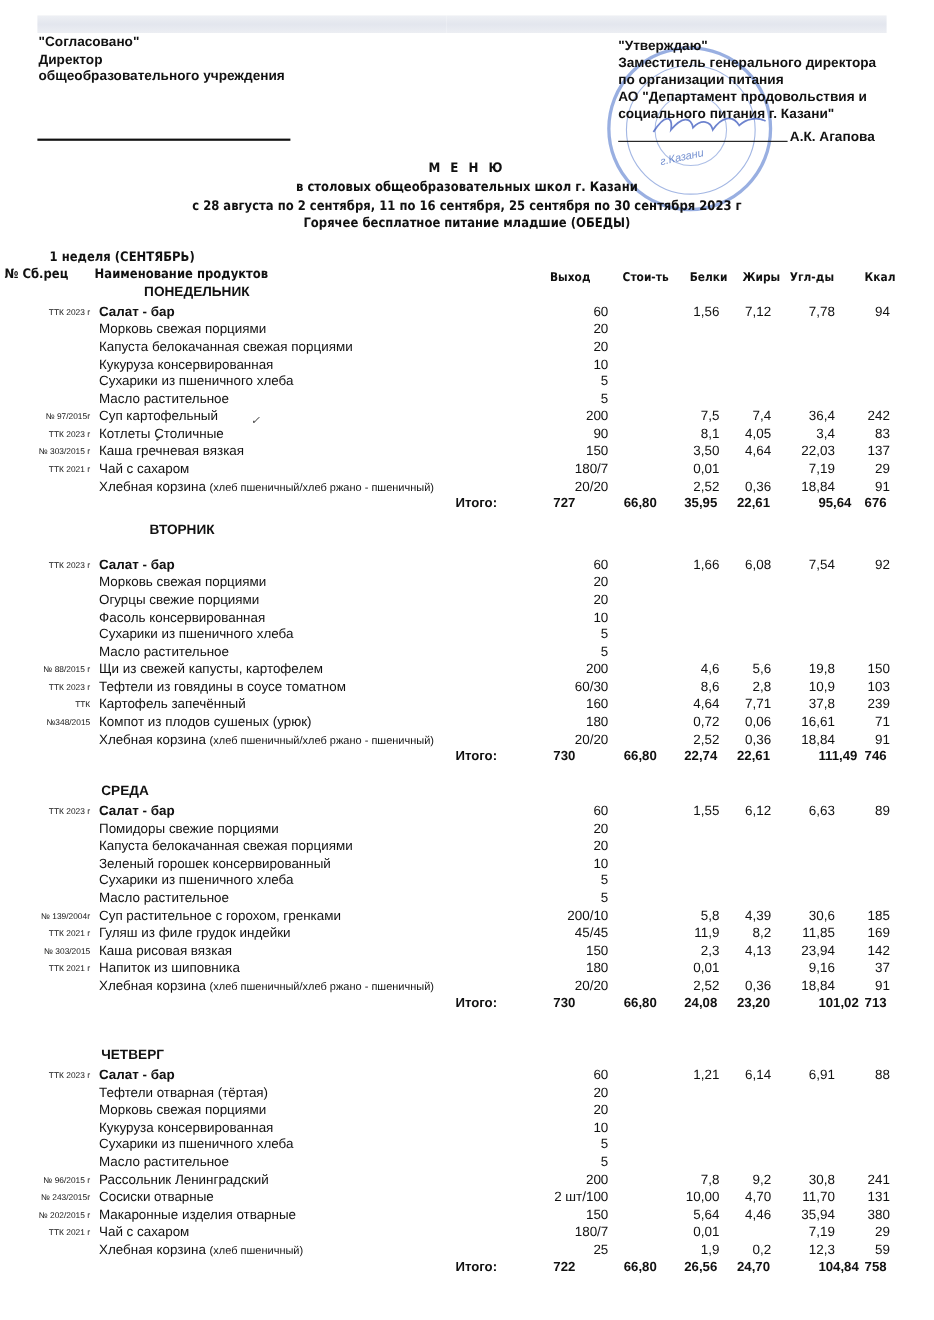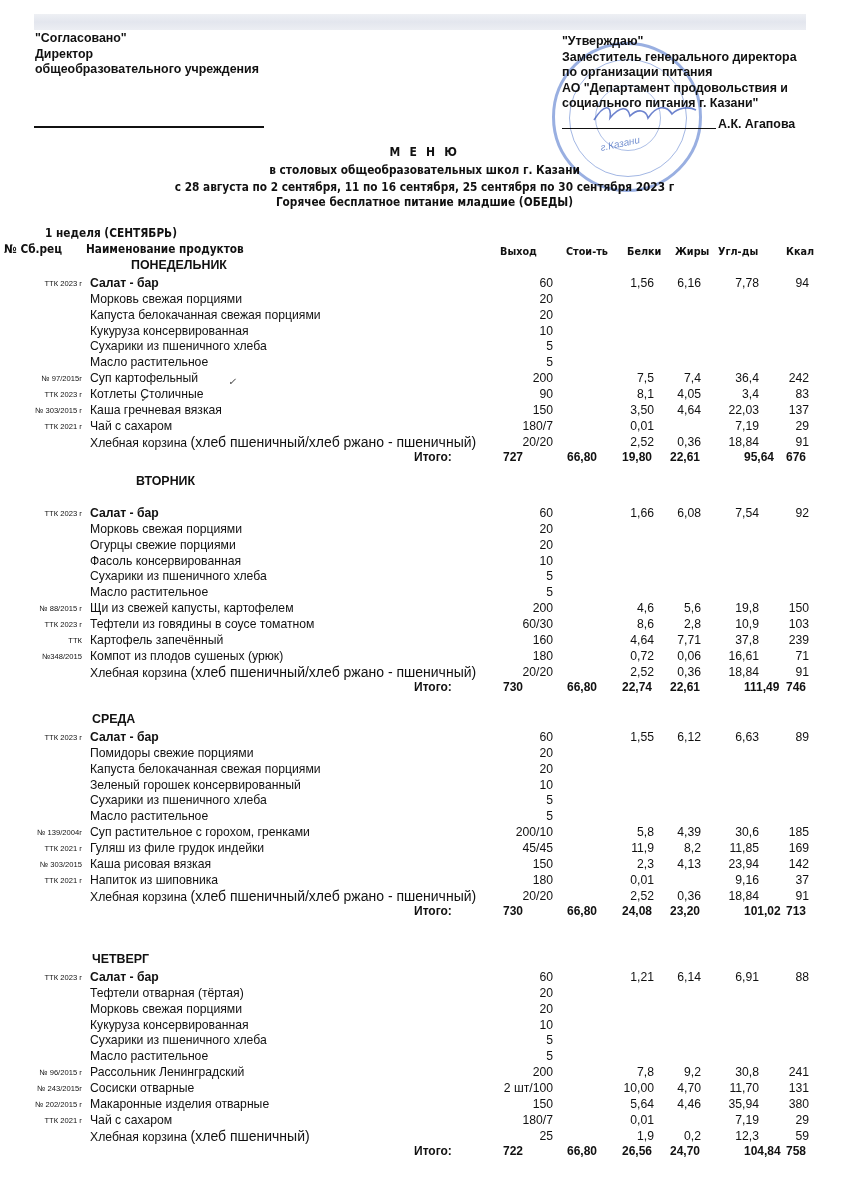--- a/index.html
+++ b/index.html
@@ -31,21 +31,21 @@
   .week { position: absolute; left: 45px; top: 226px; font-weight: bold; font-size: 12px; font-family: "DejaVu Sans", sans-serif; transform: scaleX(0.88); transform-origin: left; }
   .colhdr { position: absolute; top: 242px; font-weight: bold; font-size: 12px; font-family: "DejaVu Sans", sans-serif; transform: scaleX(0.88); transform-origin: left; }
   .colhdr.c-code { left: 4px; }
   .colhdr.c-name { left: 86px; }
   .colhdr.sm { font-size: 11px; top: 245px; }
   .day { position: absolute; left: 92px; font-weight: bold; font-size: 12.4px; }
   .row { position: absolute; left: 0; width: 849px; height: 16px; font-size: 12.2px; line-height: 16px; }
   .row .code { position: absolute; right: 767px; font-size: 7.6px; white-space: nowrap; top: 1px; }
   .row .name { position: absolute; left: 90px; white-space: nowrap; }
   .row .name.bold { font-weight: bold; }
-  .row .name .note { font-size: 14px; }
+  .row .name .note { font-size: 10px; }
   .row .num { position: absolute; text-align: right; white-space: nowrap; }
   .row .out { right: 296px; }
   .row .b { right: 195px; }
   .row .f { right: 148px; }
   .row .u { right: 90px; }
   .row .k { right: 40px; }
   .total { position: absolute; left: 0; width: 849px; height: 16px; font-weight: bold; font-size: 12px; line-height: 16px; }
   .total span { position: absolute; white-space: nowrap; }
   .total .lbl { left: 414px; }
   .total .t-out { left: 503px; }
@@ -101,21 +101,21 @@
 <div class="colhdr sm" style="left:718px;">Угл-ды</div>
 <div class="colhdr sm" style="left:786px;">Ккал</div>
 
 <div id="days">
     <div class="day" style="top: 258px; padding-left: 39px;">ПОНЕДЕЛЬНИК</div>
     <div class="row" style="top: 275px;">
       <span class="code">ТТК 2023 г</span>
       <span class="name bold"><span>Салат - бар</span></span>
       <span class="num out">60</span>
       <span class="num b">1,56</span>
-      <span class="num f">6,16</span>
+      <span class="num f">7,12</span>
       <span class="num u">7,78</span>
       <span class="num k">94</span>
     </div>
     <div class="row" style="top: 290.85px;">
       <span class="name"><span>Морковь свежая порциями</span></span>
       <span class="num out">20</span>
     </div>
     <div class="row" style="top: 306.7px;">
       <span class="name"><span>Капуста белокачанная свежая порциями</span></span>
       <span class="num out">20</span>
@@ -172,21 +172,21 @@
       <span class="num out">20/20</span>
       <span class="num b">2,52</span>
       <span class="num f">0,36</span>
       <span class="num u">18,84</span>
       <span class="num k">91</span>
     </div>
     <div class="total" style="top: 449.35px;">
       <span class="lbl">Итого:</span>
       <span class="t-out">727</span>
       <span class="t-cost">66,80</span>
-      <span class="t-b">19,80</span>
+      <span class="t-b">35,95</span>
       <span class="t-f">22,61</span>
       <span class="t-u">95,64</span>
       <span class="t-k">676</span>
     </div>
     <div class="day" style="top: 474px; margin-left: 44px;">ВТОРНИК</div>
     <div class="row" style="top: 505px;">
       <span class="code">ТТК 2023 г</span>
       <span class="name bold"><span>Салат - бар</span></span>
       <span class="num out">60</span>
       <span class="num b">1,66</span>

